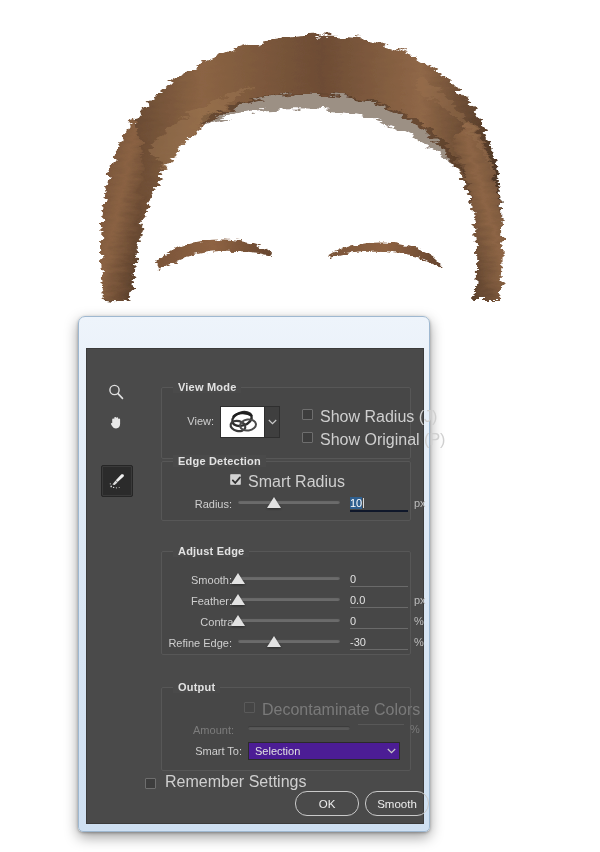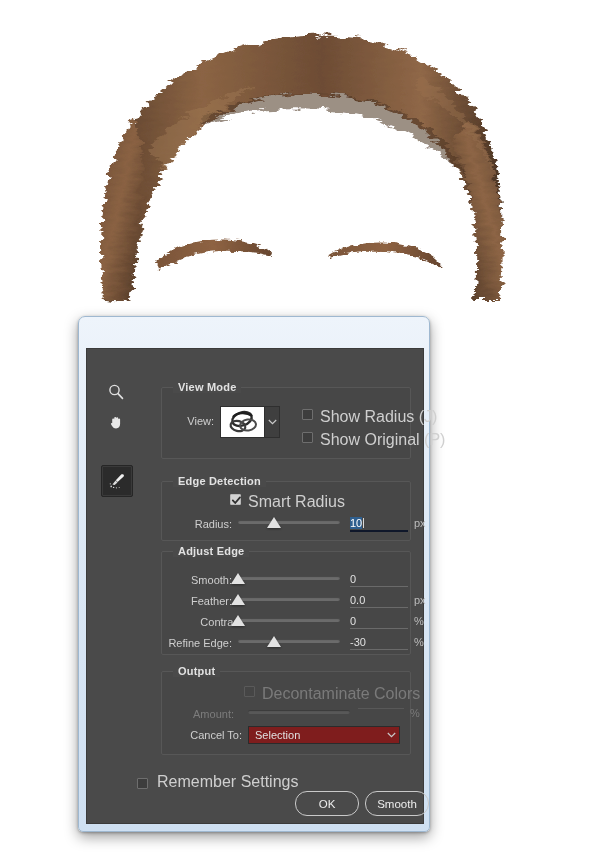--- a/index.html
+++ b/index.html
@@ -136,23 +136,23 @@
     left: 11px;
     top: -7px;
     background: #4a4a4a;
     padding: 0 5px;
     font-size: 11px;
     font-weight: bold;
     color: #e2e2e2;
     letter-spacing: 0.2px;
   }
   #group-view-mode { top: 38px;  height: 72px; }
-  #group-edge-detection { top: 132px; height: 60px; }
+  #group-edge-detection { top: 112px; height: 60px; }
   #group-adjust-edge { top: 202px; height: 104px; }
-  #group-output { top: 322px; height: 84px; text-decoration: underline; }
+  #group-output { top: 338px; height: 84px; text-decoration: underline; }
 
   
   .field-label {
     position: absolute;
     font-size: 11px;
     color: #cfcfcf;
     text-align: right;
   }
   .field-label.disabled { color: #7c7c7c; }
 
@@ -280,21 +280,21 @@
   }
   .unit.disabled { color: #7a7a7a; }
 
   
   #output-to-select {
     position: absolute;
     left: 86px;
     top: 54px;
     width: 152px;
     height: 18px;
-    background: #7f1d1d;
+    background: #4c1d95;
     border: 1px solid #2b2b2b;
     box-sizing: border-box;
     display: flex;
     align-items: center;
     cursor: pointer;
   }
   #output-to-value {
     flex: 1;
     padding-left: 6px;
     font-size: 11px;
@@ -303,21 +303,21 @@
   #output-to-arrow {
     width: 16px;
     display: flex;
     align-items: center;
     justify-content: center;
   }
 
   
   #remember-settings-row {
     position: absolute;
-    left: 50px;
+    left: 58px;
     top: 424px;
   }
 
   
   .dialog-button {
     position: absolute;
     height: 23px;
     border: 1px solid #c9c9c9;
     border-radius: 12px;
     background: transparent;
@@ -537,21 +537,21 @@
       <div class="checkbox disabled" style="left:82px; top:14px;"></div>
       <div class="checkbox-label disabled" style="left:100px; top:13px;">Decontaminate Colors</div>
 
       <div class="field-label disabled" style="left:10px; top:36px; width:62px;">Amount:</div>
       <div class="slider disabled" id="amount-slider" style="left:86px; top:33px; width:102px;">
         <div class="track"></div>
       </div>
       <div class="value-field disabled" style="left:196px; top:35px; width:46px;"></div>
       <div class="unit disabled" style="left:248px; top:35px;">%</div>
 
-      <div class="field-label" style="left:10px; top:57px; width:70px;">Cancel To:</div>
+      <div class="field-label" style="left:10px; top:57px; width:70px;">Smart To:</div>
       <div id="output-to-select">
         <span id="output-to-value">Selection</span>
         <span id="output-to-arrow">
           <svg width="9" height="6" viewBox="0 0 9 6">
             <path d="M0.8 1 L4.5 4.6 L8.2 1" fill="none" stroke="#c9c9c9" stroke-width="1.2"></path>
           </svg>
         </span>
       </div>
     </div>
 

